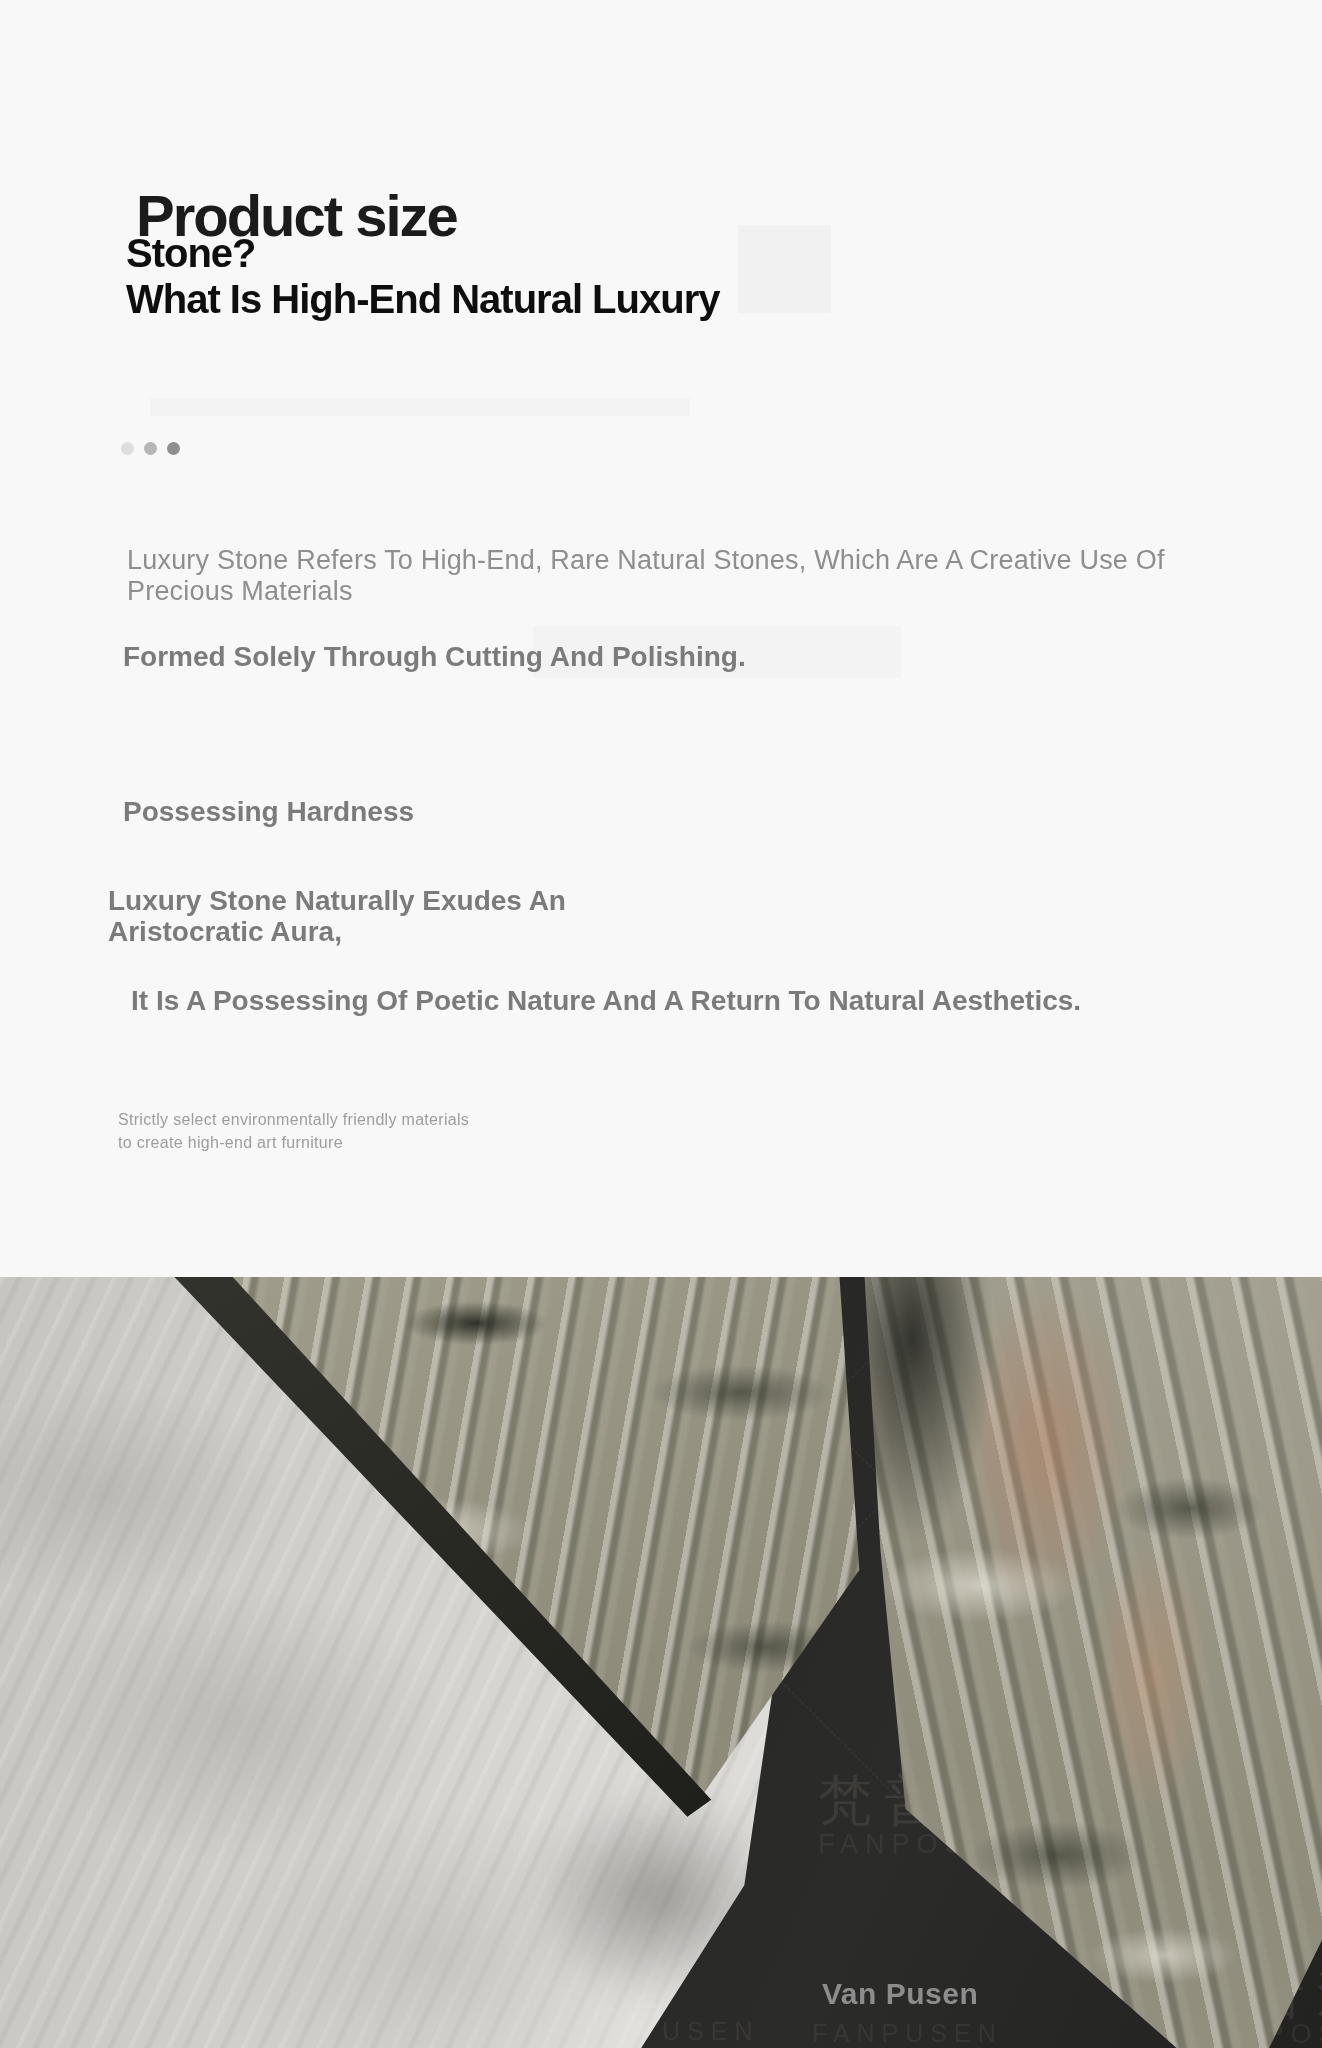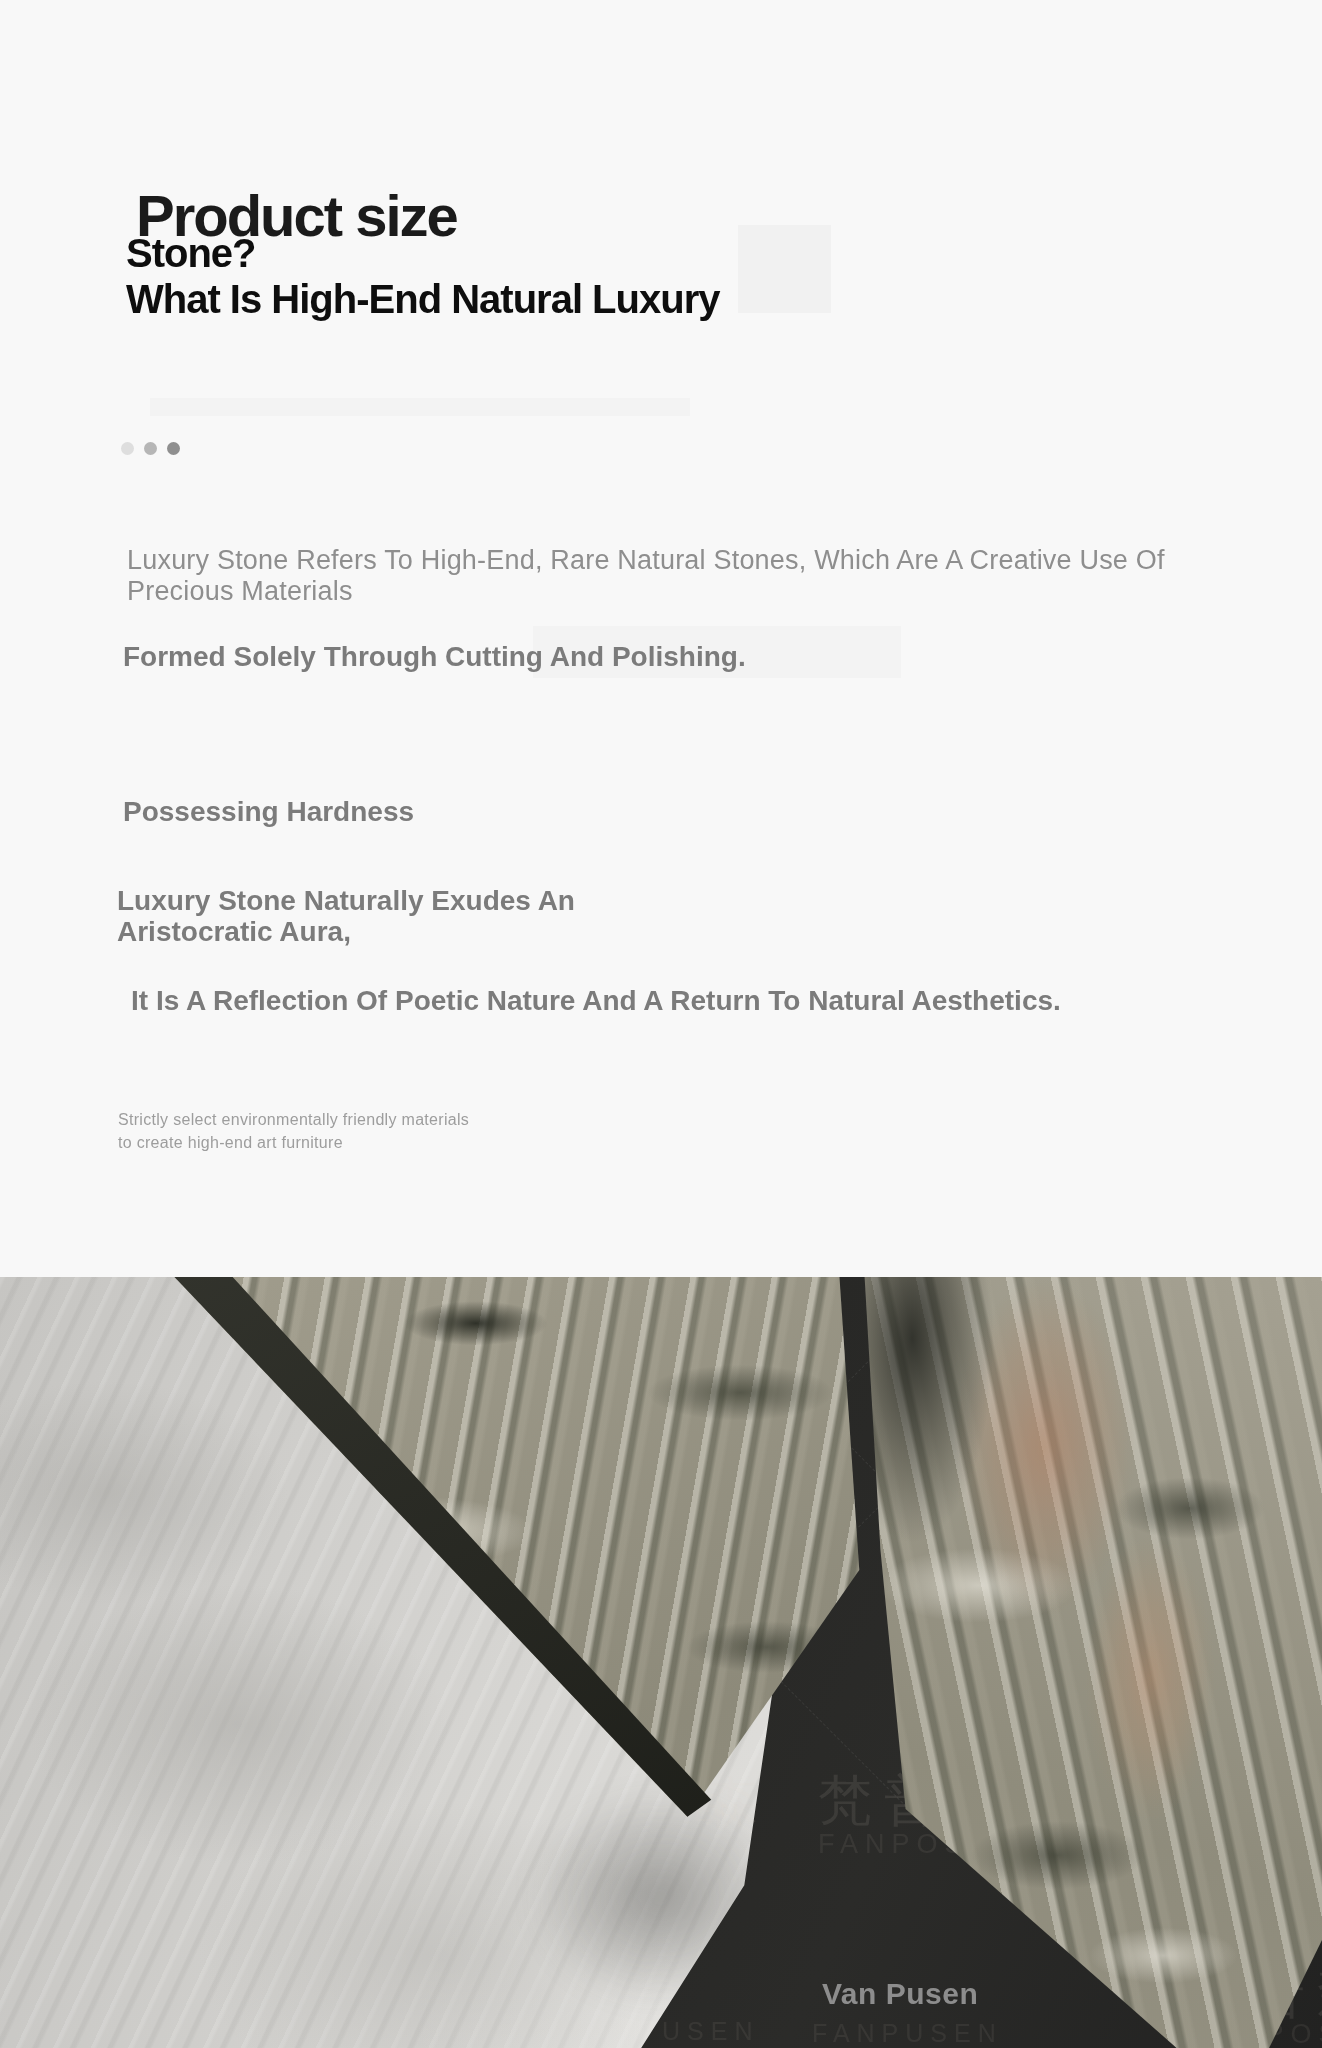--- a/index.html
+++ b/index.html
@@ -24,21 +24,21 @@
   .subtitle div{white-space:nowrap;}
   .dots{position:absolute;left:121px;top:442px;display:flex;gap:10px;}
   .dot{width:13px;height:13px;border-radius:50%;}
   .para{position:absolute;color:#8e8e8e;}
   .para div{white-space:nowrap;}
   .p-reg{font-size:27px;font-weight:400;line-height:31px;letter-spacing:.2px;}
   .p-bold{font-size:28px;font-weight:700;line-height:31px;color:#7b7b7b;letter-spacing:0;}
   .para1{left:127px;top:545px;}
   .para2{left:123px;top:641px;}
   .para3{left:123px;top:796px;}
-  .para4{left:117px;top:885px;}
+  .para4{left:108px;top:885px;}
   .para5{left:131px;top:985px;}
   .note{
     position:absolute;left:118px;top:1108px;
     font-size:16px;line-height:23px;color:#9d9d9d;letter-spacing:.3px;
   }
   .note div{white-space:nowrap;}
 
   
   .photo{position:absolute;left:0;top:1277px;width:1322px;height:771px;overflow:hidden;}
   .layer{position:absolute;left:0;top:0;width:100%;height:100%;}
@@ -147,21 +147,21 @@
   <div class="para p-bold para3">
     <div>Possessing Hardness</div>
   </div>
 
   <div class="para p-bold para4">
     <div>Luxury Stone Naturally Exudes An</div>
     <div>Aristocratic Aura,</div>
   </div>
 
   <div class="para p-bold para5">
-    <div>It Is A Reflection Of Poetic Nature And A Return To Natural Aesthetics.</div>
+    <div>It Is A Possessing Of Poetic Nature And A Return To Natural Aesthetics.</div>
   </div>
 
   <div class="note">
     <div>Strictly select environmentally friendly materials</div>
     <div>to create high-end art furniture</div>
   </div>
 
   <div class="photo">
     <div class="layer backdrop"></div>
     <div class="corner-shadow"></div>

